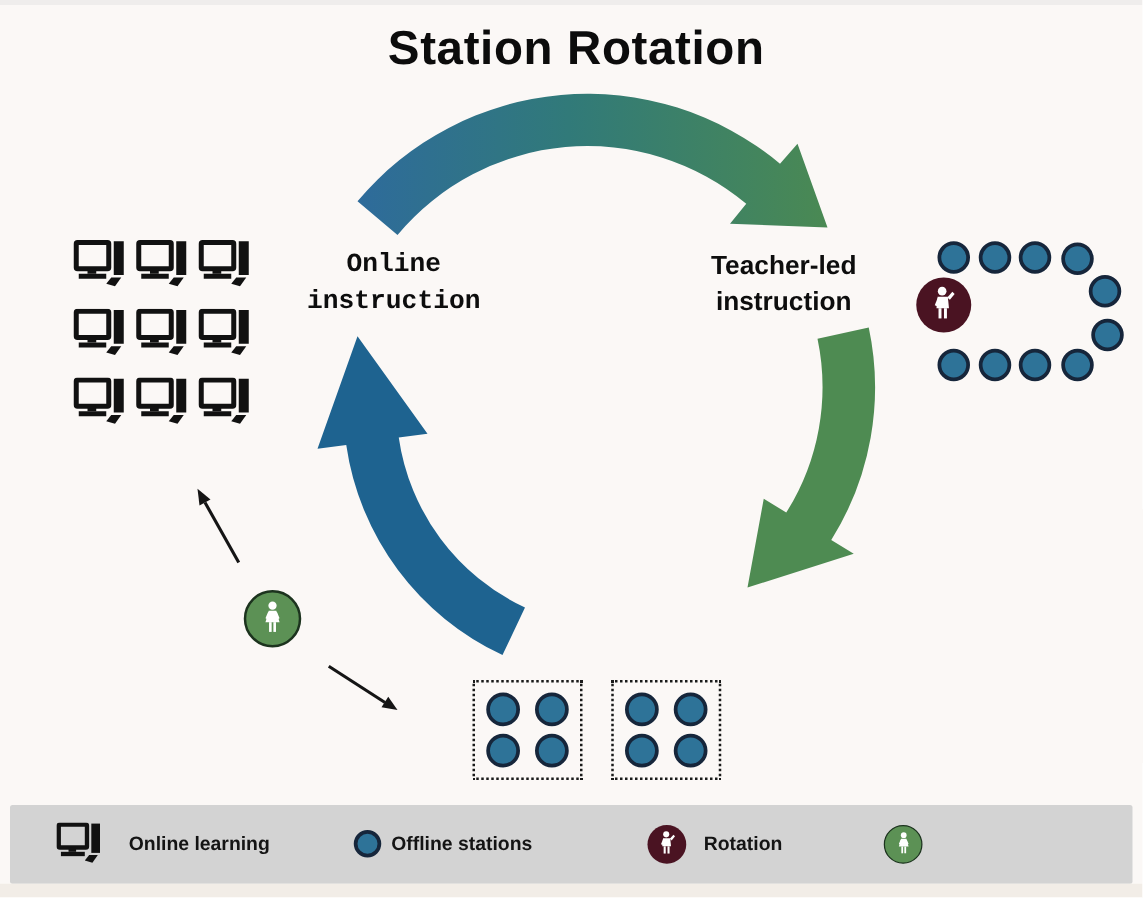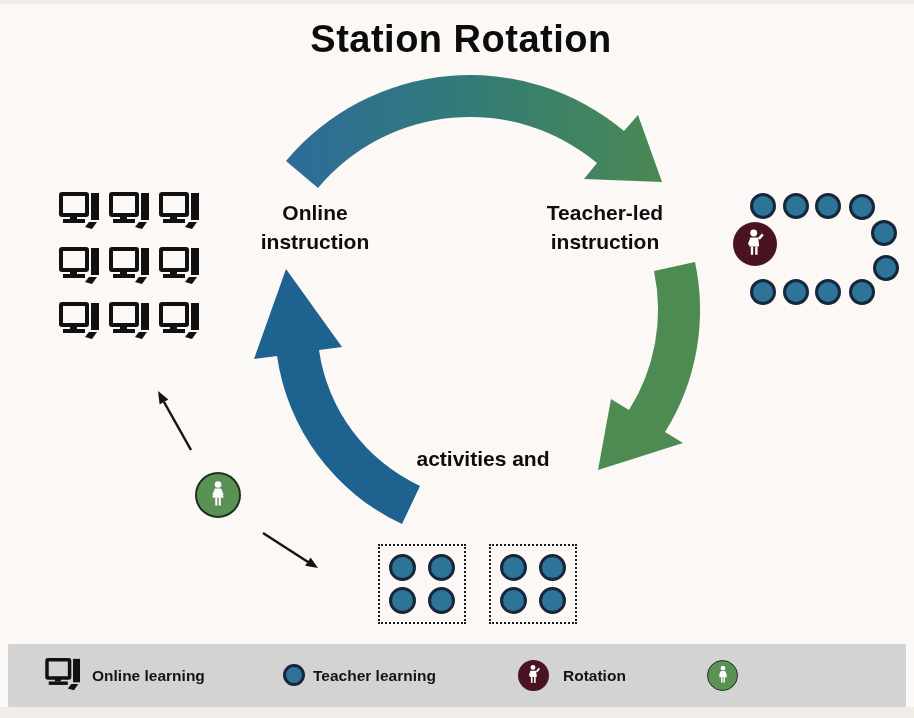--- a/index.html
+++ b/index.html
@@ -12,22 +12,22 @@
   .top-artifact{position:absolute;top:0;left:0;width:100%;height:4px;background:#efedec;}
   .title{
     position:absolute;top:14px;left:0;width:100%;text-align:center;
     font-size:38px;font-weight:700;letter-spacing:.5px;color:#0c0c0c;margin:4px;
   }
   svg.overlay{position:absolute;top:0;left:0;pointer-events:none;}
   .node-label{
     position:absolute;text-align:center;font-weight:700;
     font-size:21px;line-height:29px;color:#0d0d0d;
   }
-  .node-online{left:225px;top:198px;width:180px;}
-  .node-teacher{left:510px;top:198px;width:190px;}
+  .node-online{left:225px;top:198px;width:180px;font-family:Liberation Mono, monospace;}
+  .node-teacher{left:532px;top:198px;width:190px;}
   .node-collab{left:388px;top:444px;width:190px;}
   .computers{
     position:absolute;left:58px;top:192px;
     display:grid;grid-template-columns:repeat(3,50px);grid-auto-rows:55px;
   }
   .computer-ic{width:44px;height:38px;display:block;}
   .dot{
     border-radius:50%;box-sizing:border-box;
     background:var(--student-blue,#2E7398);
     border:3px solid var(--student-border,#16263B);
@@ -156,21 +156,20 @@
 
   <div class="node-label node-online">
     <div>Online</div>
     <div>instruction</div>
   </div>
   <div class="node-label node-teacher">
     <div>Teacher-led</div>
     <div>instruction</div>
   </div>
   <div class="node-label node-collab">
-    <div>activities and</div>
   </div>
 
   <div>
     <div class="dot seat" style="left:750px;top:193px"></div>
     <div class="dot seat" style="left:783px;top:193px"></div>
     <div class="dot seat" style="left:815px;top:193px"></div>
     <div class="dot seat" style="left:849px;top:194px"></div>
     <div class="dot seat" style="left:871px;top:220px"></div>
     <div class="dot seat" style="left:873px;top:255px"></div>
     <div class="dot seat" style="left:750px;top:279px"></div>
@@ -217,24 +216,24 @@
   </div>
 
   <div class="legend">
     <svg class="l-computer" style="position:absolute" viewBox="0 0 42 38">
       <rect x="2" y="2" width="26" height="21" rx="1" fill="none" stroke="#111" stroke-width="4"></rect>
       <rect x="11" y="23" width="7" height="4" fill="#111"></rect>
       <rect x="4" y="27" width="22" height="4" fill="#111"></rect>
       <rect x="32" y="1" width="8" height="27" fill="#111"></rect>
       <polygon points="30,30 38,30 33,37 26,35" fill="#111"></polygon>
     </svg>
-    <span class="lbl" style="left:84px">Online learning</span>
+    <span class="lbl" style="left:95px">Online learning</span>
 
     <div class="dot l-dot"></div>
-    <span class="lbl" style="left:305px">Teacher learning</span>
+    <span class="lbl" style="left:305px">Offline stations</span>
 
     <div class="person-circle l-teacher">
       <svg viewBox="0 0 30 34" fill="#fff">
         <circle cx="14" cy="5" r="3.8"></circle>
         <path d="M10,10 L19,10 L20,20 L9,20 Z"></path>
         <path d="M18.5,10.5 L23,5.5 L25,7.5 L20.8,12.6 Z"></path>
         <path d="M10,11 L7.5,17.5 L9.5,18.3 L12,12.3 Z"></path>
         <rect x="10.8" y="20" width="2.6" height="9"></rect>
         <rect x="15.6" y="20" width="2.6" height="9"></rect>
       </svg>

